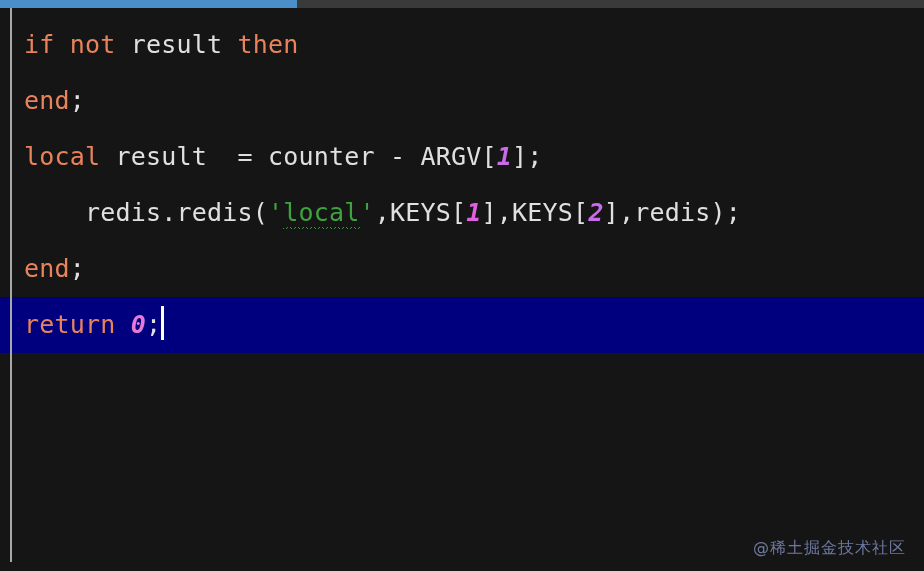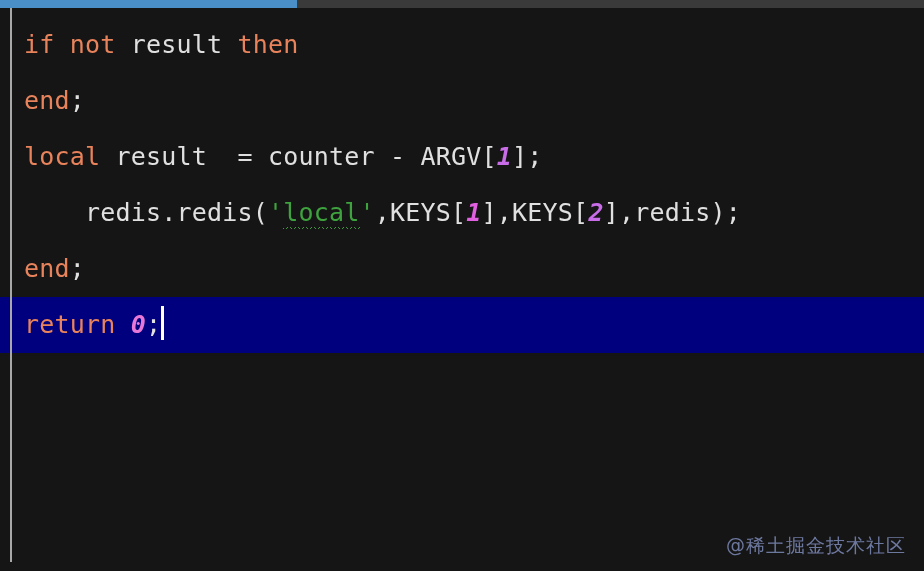--- a/index.html
+++ b/index.html
@@ -84,21 +84,21 @@
     background:#ffffff;
     vertical-align:-7px;
     margin-left:0px;
   }
 
   
   .watermark {
     position:absolute;
     right:18px; bottom:12px;
     font-family:"DejaVu Sans", "Liberation Sans", sans-serif;
-    font-size:19px;
+    font-size:16px;
     color:#7d8ab8;
     letter-spacing:1px;
     z-index:10;
     opacity:0.85;
   }
 
   
   .bottom-strip {
     position:absolute; left:0; bottom:0; width:924px; height:9px;
     background:#151515; z-index:6;

